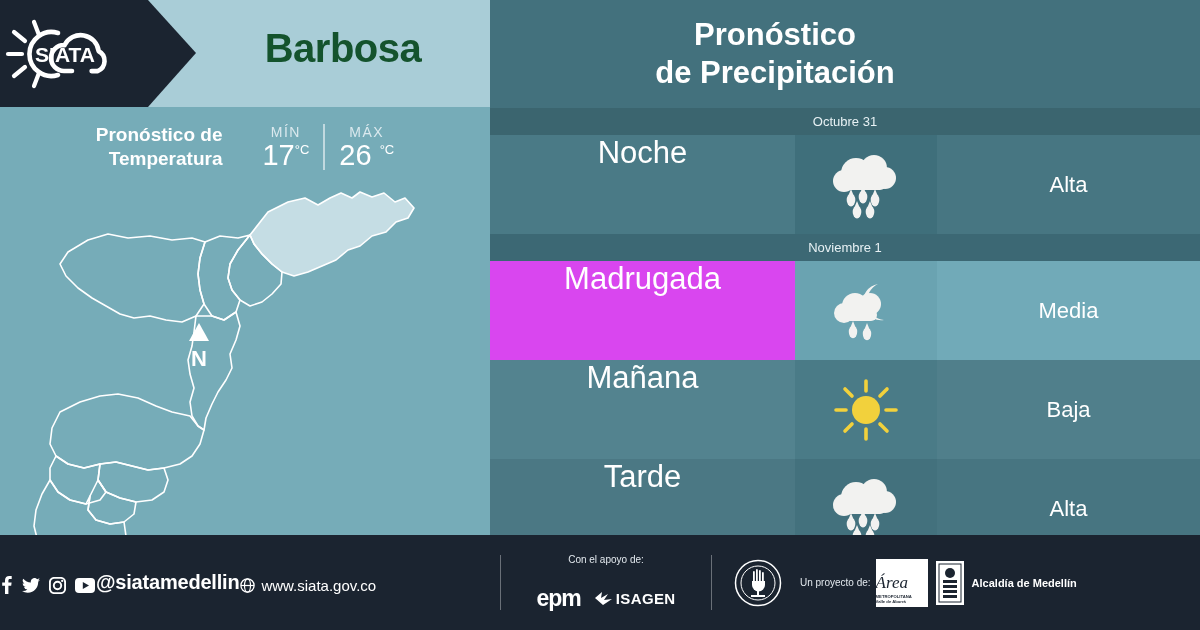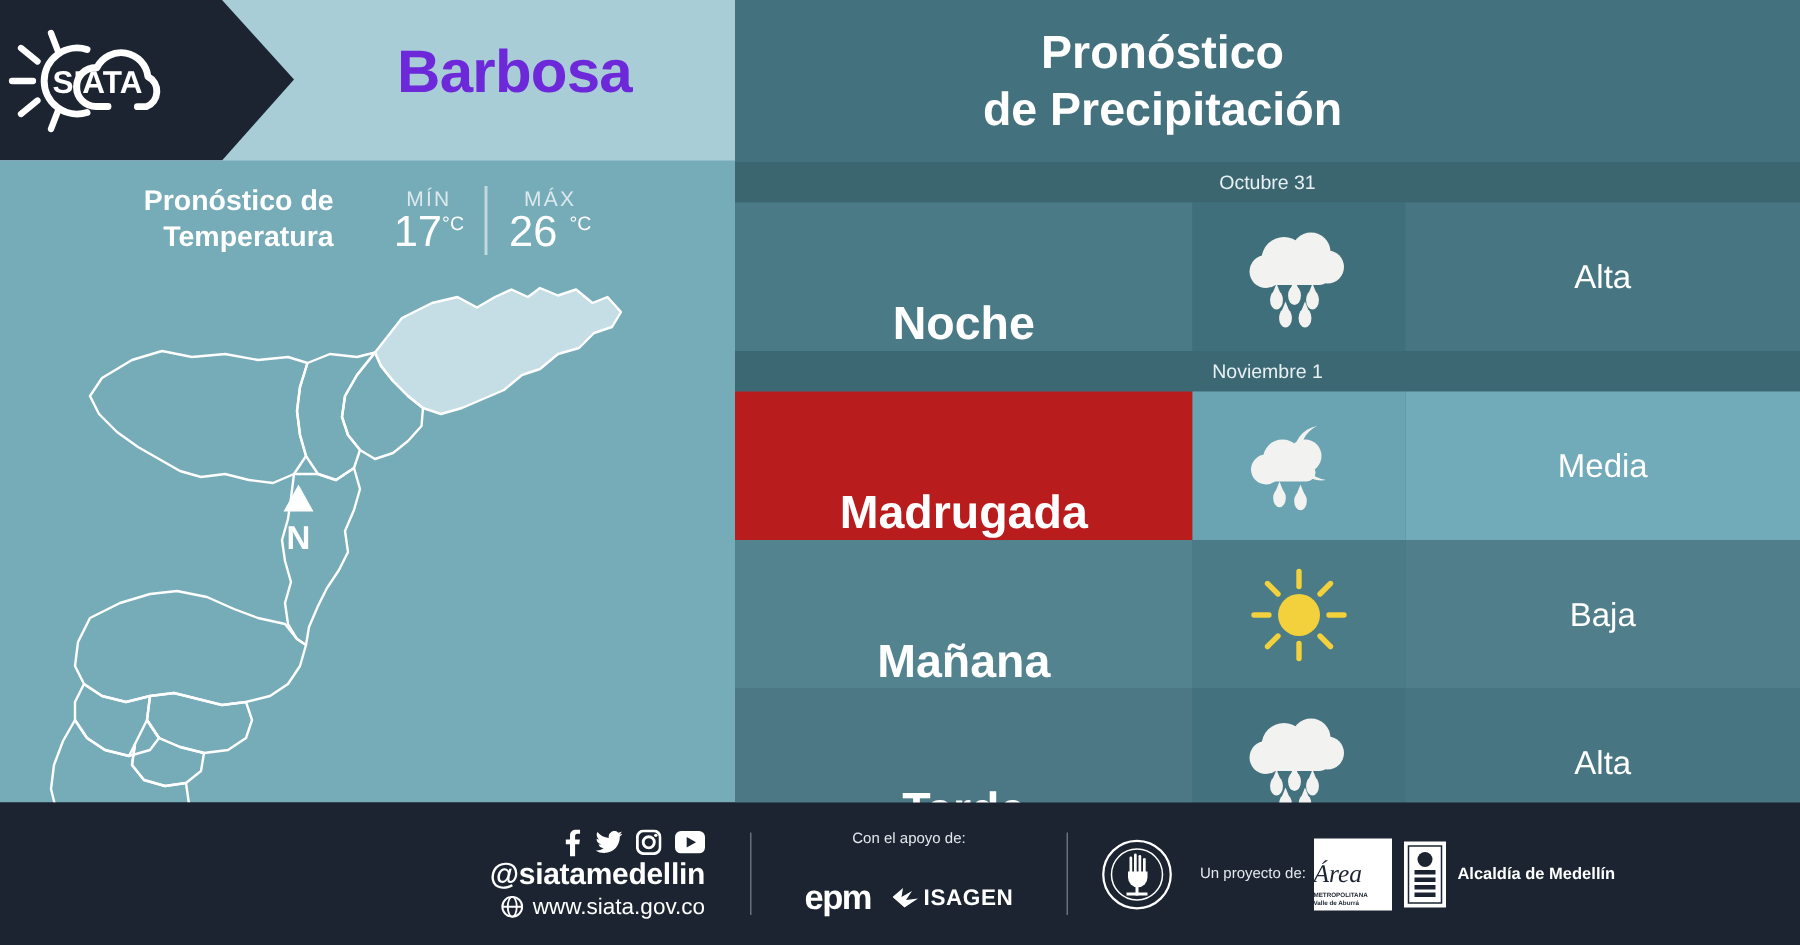--- a/index.html
+++ b/index.html
@@ -25,21 +25,21 @@
     background:#1b2430;
     clip-path: polygon(0 0, 148px 0, 196px 53px, 148px 107px, 0 107px);
     display:flex; align-items:center; justify-content:flex-start;
     padding-left:2px;
     font-weight:bold;
   }
   .logo-badge svg { display:block; }
   .city-name {
     position:absolute; left:196px; top:0; width:294px; height:96px;
     display:flex; align-items:center; justify-content:center;
-    font-size:40px; font-weight:bold; color:#6d28d9;
+    font-size:40px; font-weight:bold; color:#14532d;
     letter-spacing:-0.5px;
   }
 
   .temp-block {
     position:absolute; left:0; top:107px; width:490px; height:80px;
     display:flex; align-items:center; justify-content:center;
     gap:26px;
     padding-left:14px;
   }
   .temp-title {
@@ -71,50 +71,50 @@
     width:710px; height:27px;
     background:#3b656f;
     display:flex; align-items:center; justify-content:center;
     color:#e7f1f4; font-size:13px;
   }
   .date-bar.second { background:#3c6874; }
   .rows { position:absolute; left:0; top:108px; width:710px; }
   .frow {
     width:710px; height:99px; display:flex; align-items:stretch;
   }
-  .frow .cell-period { width:305px; display:flex; align-items:flex-end; justify-content:center;font-weight:bold; }
+  .frow .cell-period { width:305px; display:flex; align-items:flex-start; justify-content:center; }
   .frow .cell-icon   { width:142px; display:flex; align-items:center; justify-content:center; }
   .frow .cell-level  { width:263px; display:flex; align-items:center; justify-content:center; }
   .period-text { font-size:31px; color:#ffffff; }
   .level-text  { font-size:22px; color:#ffffff; }
 
   .shade-a .cell-period { background:#4a7a86; }
   .shade-a .cell-icon   { background:#3f6f7b; }
   .shade-a .cell-level  { background:#477682; }
 
-  .shade-b .cell-period { background:#b91c1c; }
+  .shade-b .cell-period { background:#d946ef; }
   .shade-b .cell-icon   { background:#6aa3b1; }
   .shade-b .cell-level  { background:#71aab8; }
 
   .shade-c .cell-period { background:#53838f; }
   .shade-c .cell-icon   { background:#4a7b87; }
   .shade-c .cell-level  { background:#507f8b; }
 
   .shade-d .cell-period { background:#4b7884; }
   .shade-d .cell-icon   { background:#43717d; }
   .shade-d .cell-level  { background:#477581; }
 
   
   .footer {
     position:absolute; left:0; top:535px; width:1200px; height:95px;
     background:#1b2430; color:#ffffff;
     display:flex; align-items:center;
   }
   .f-social {
-    width:500px; display:flex; flex-direction:column;
+    width:500px; display:flex; 
     align-items:flex-end; padding-right:30px; gap:1px;
   }
   .f-icons { display:flex; gap:9px; align-items:center; }
   .f-handle { font-size:20px; font-weight:bold; letter-spacing:-.2px; }
   .f-web { font-size:15px; display:flex; align-items:center; gap:6px; }
   .vdiv { width:1px; height:55px; background:rgba(255,255,255,.35); }
   .f-support { width:210px; display:flex; flex-direction:column; align-items:center; gap:20px; }
   .f-cap { font-size:10px; color:#e3e9ee; }
   .f-logos { display:flex; align-items:center; gap:14px; }
   .epm-word { font-size:23px; font-weight:bold; letter-spacing:-1px; }

